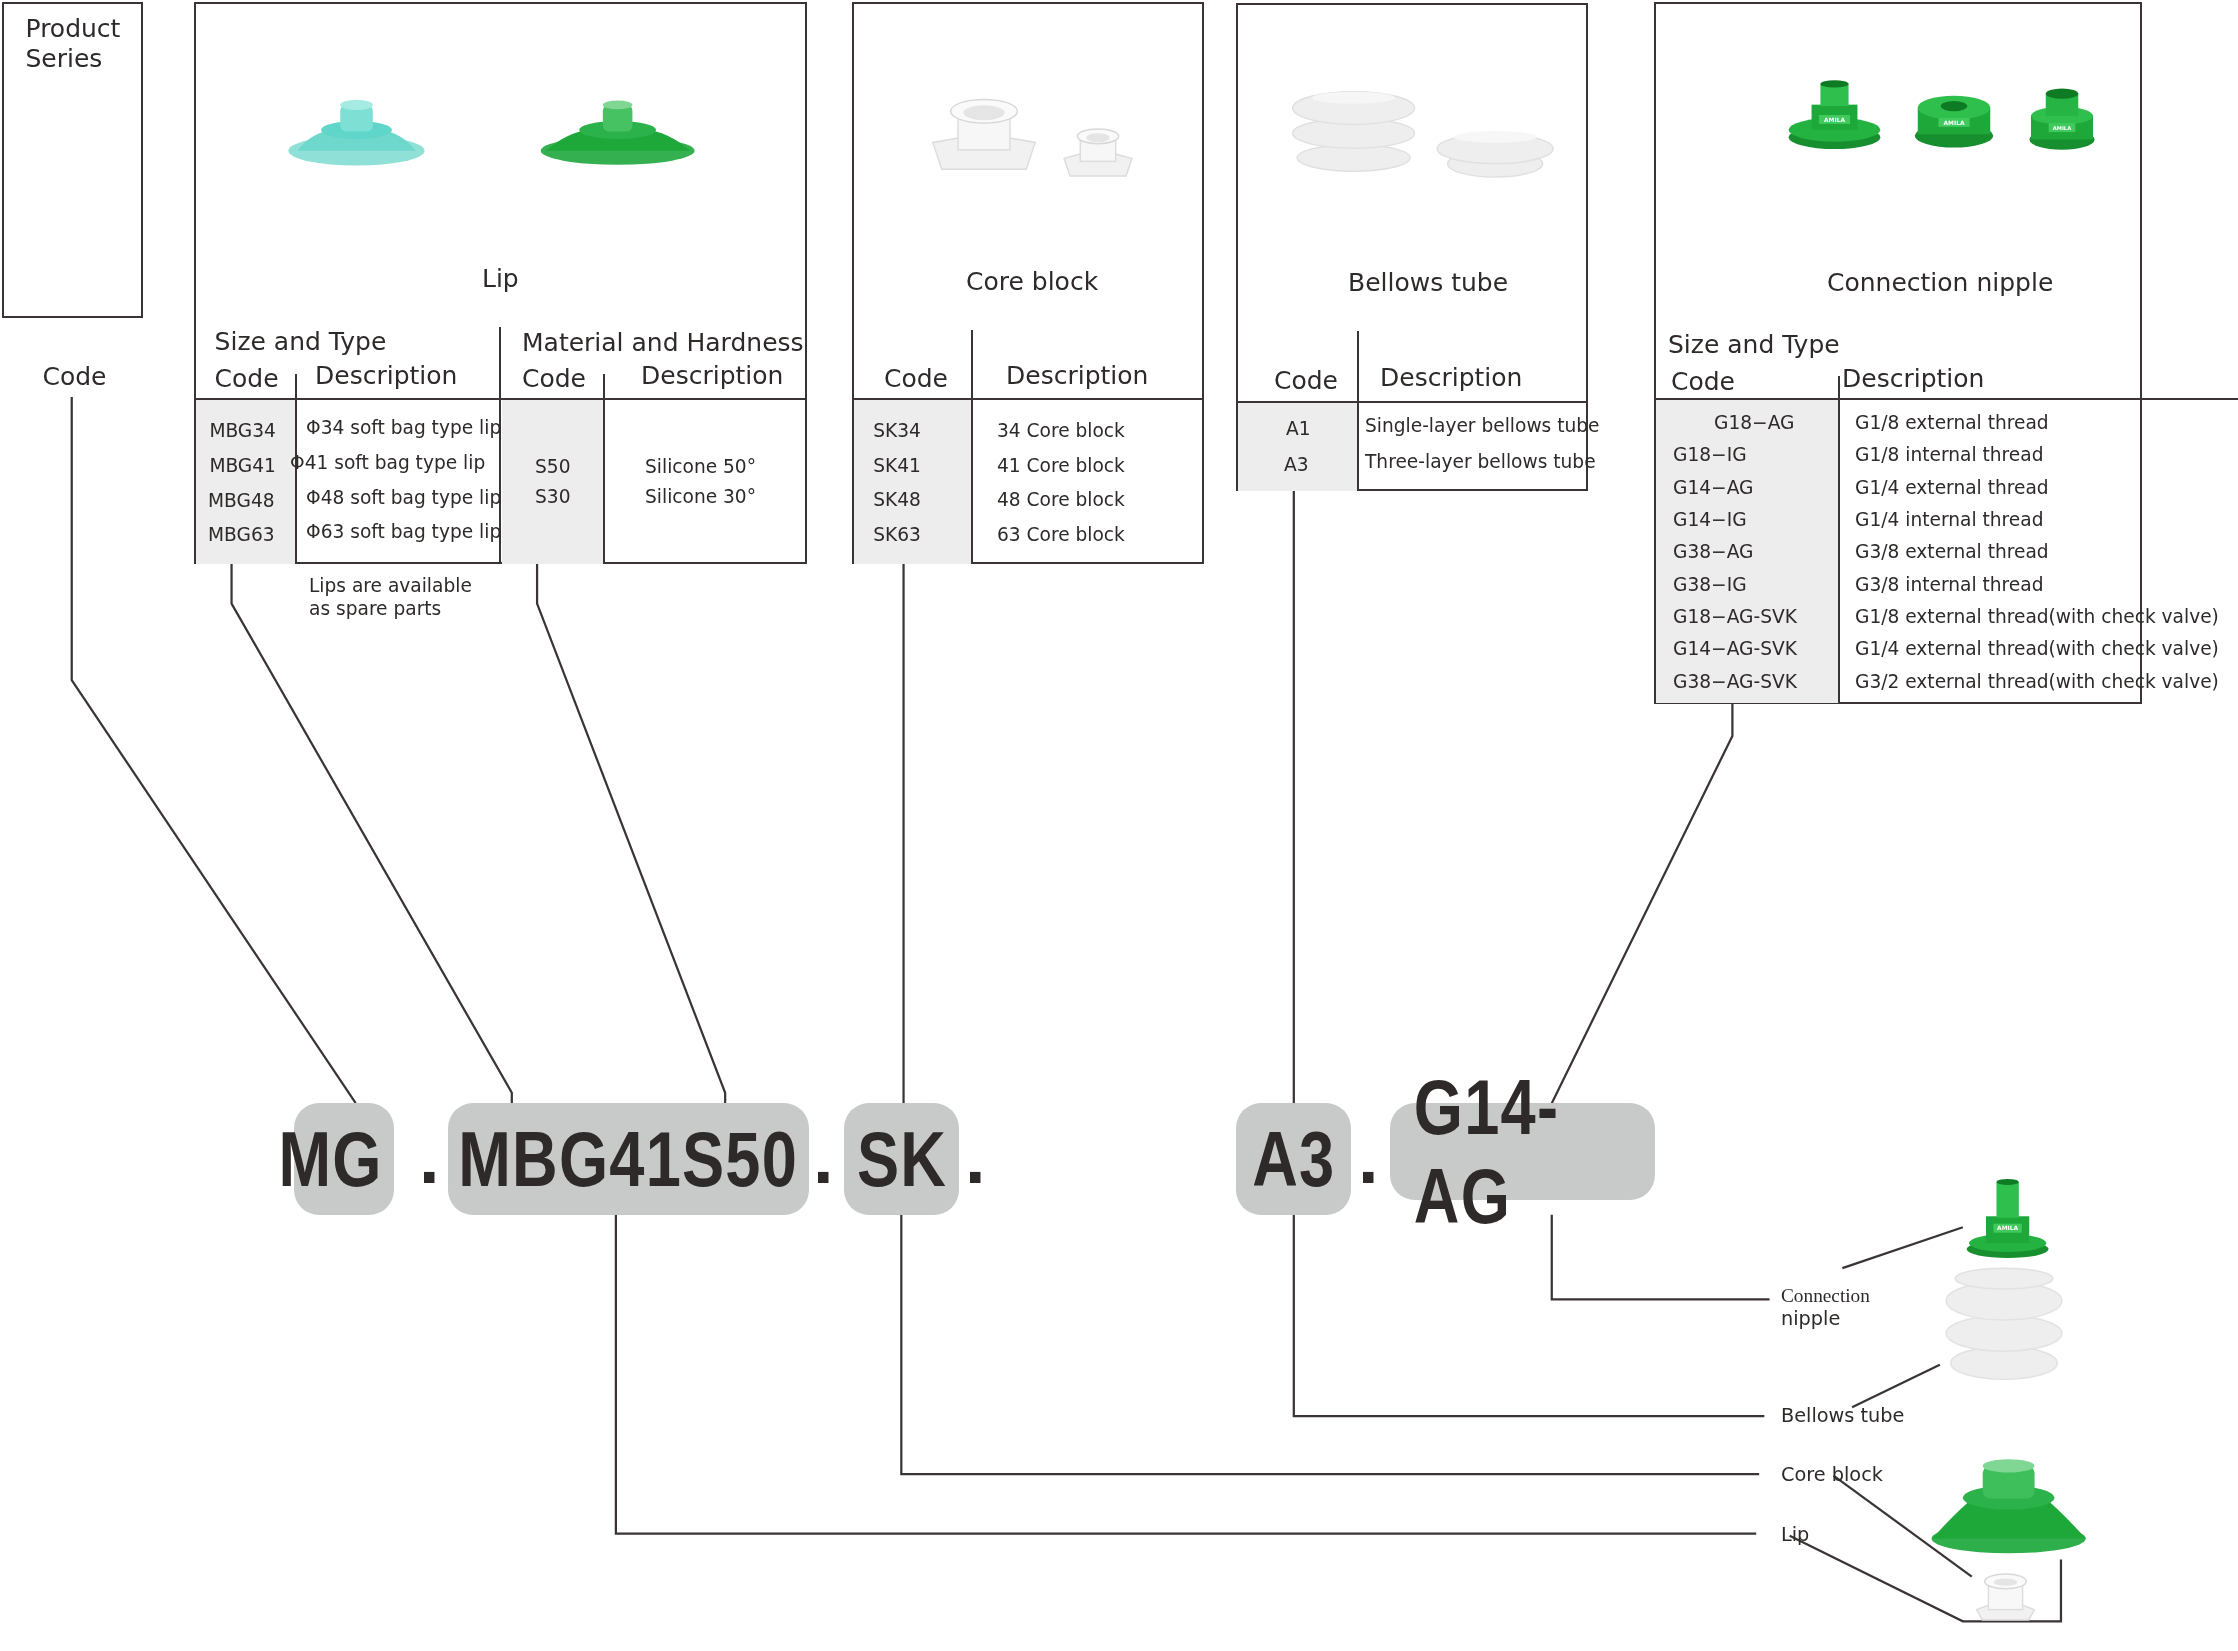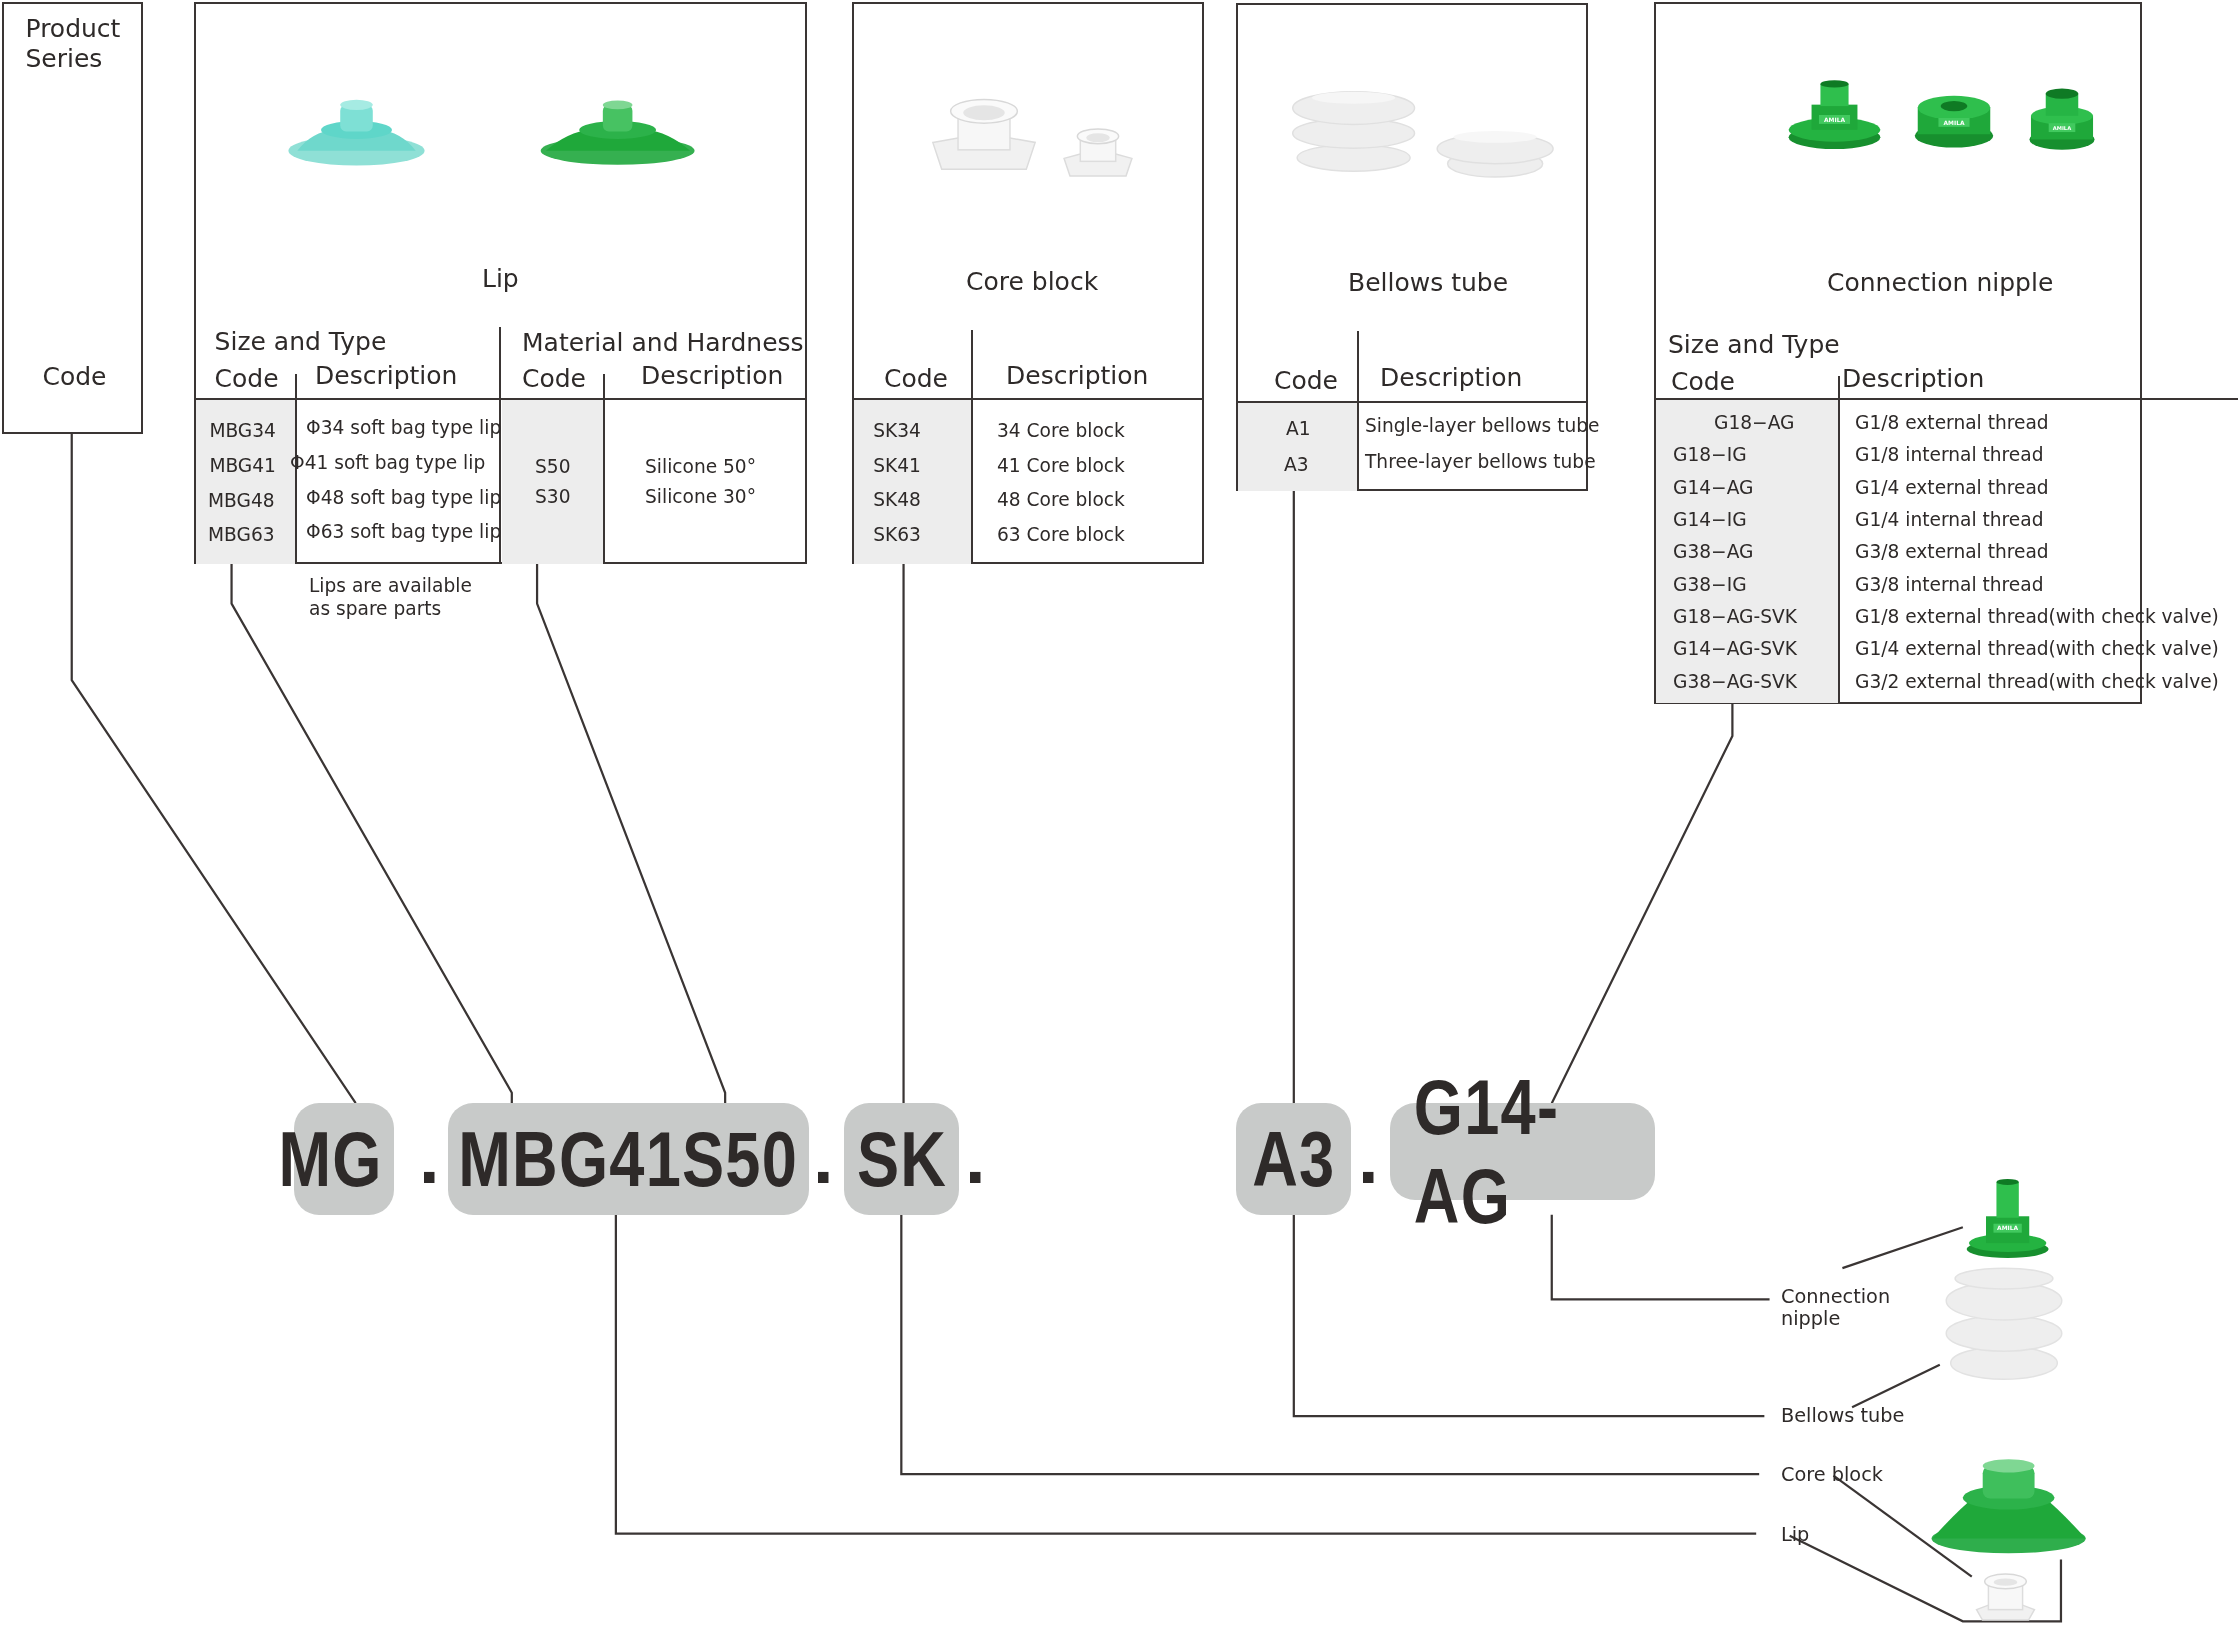--- a/index.html
+++ b/index.html
@@ -42,21 +42,21 @@
     <polyline points="1212,1634 1212,1983 2366,1983"></polyline>
     <polyline points="828,1634 828,2063 2362,2063"></polyline>
 
     <line x1="2478" y1="1706" x2="2640" y2="1651"></line>
     <line x1="2491" y1="1893" x2="2609" y2="1836"></line>
     <line x1="2466" y1="1985" x2="2652" y2="2121"></line>
     <polyline points="2407,2066 2640,2181 2772,2181 2772,2098"></polyline>
   </g>
 </svg>
 
-<div class="box" style="left:1.5px;top:1.5px;width:141px;height:432px;">
+<div class="box" style="left:1.5px;top:1.5px;width:141px;height:316px;">
   <div class="t hdr" style="left:22px;top:10.4px;">Product</div>
   <div class="t hdr" style="left:22px;top:40px;">Series</div>
   <div class="t hdr" style="left:39px;top:358px;">Code</div>
 </div>
 
 <div class="box" style="left:194px;top:1.5px;width:613px;height:562px;">
 
   <svg class="abs" style="left:86px;top:89px;" width="149" height="74" viewBox="0 0 200 100">
     <ellipse cx="100" cy="78" rx="92" ry="20" fill="#8fe0d6"></ellipse>
     <path d="M20 78 Q40 52 70 50 L130 50 Q160 52 180 78 Z" fill="#6fd8cc"></path>
@@ -239,21 +239,21 @@
   </div>
 <div class="dot" style="left:965px;top:1115px;">.</div>
 <div class="codebox" style="left:1236px;top:1103px;width:115px;height:112px;">
     <span>A3</span>
   </div>
 <div class="dot" style="left:1358px;top:1115px;">.</div>
 <div class="codebox" style="left:1390px;top:1103px;width:265px;height:97px;">
     <span>G14-AG</span>
   </div>
 
-<div class="lbl" style="left:1781px;top:1285px;">Connection</div>
+<div class="lbl" style="left:1781px;top:1285px;font-family:Liberation Serif, serif;">Connection</div>
 <div class="lbl" style="left:1781px;top:1307px;">nipple</div>
 <div class="lbl" style="left:1781px;top:1404px;">Bellows tube</div>
 <div class="lbl" style="left:1781px;top:1463px;">Core block</div>
 <div class="lbl" style="left:1781px;top:1523px;">Lip</div>
 
 <svg class="abs" style="left:1965px;top:1179px;" width="86" height="82" viewBox="0 0 115 110">
   <ellipse cx="57" cy="94" rx="55" ry="12" fill="#178f2e"></ellipse>
   <ellipse cx="57" cy="86" rx="52" ry="12" fill="#24b341"></ellipse>
   <rect x="28" y="50" width="58" height="36" fill="#1fa83a"></rect>
   <rect x="42" y="4" width="30" height="48" fill="#2fbf4d"></rect>

